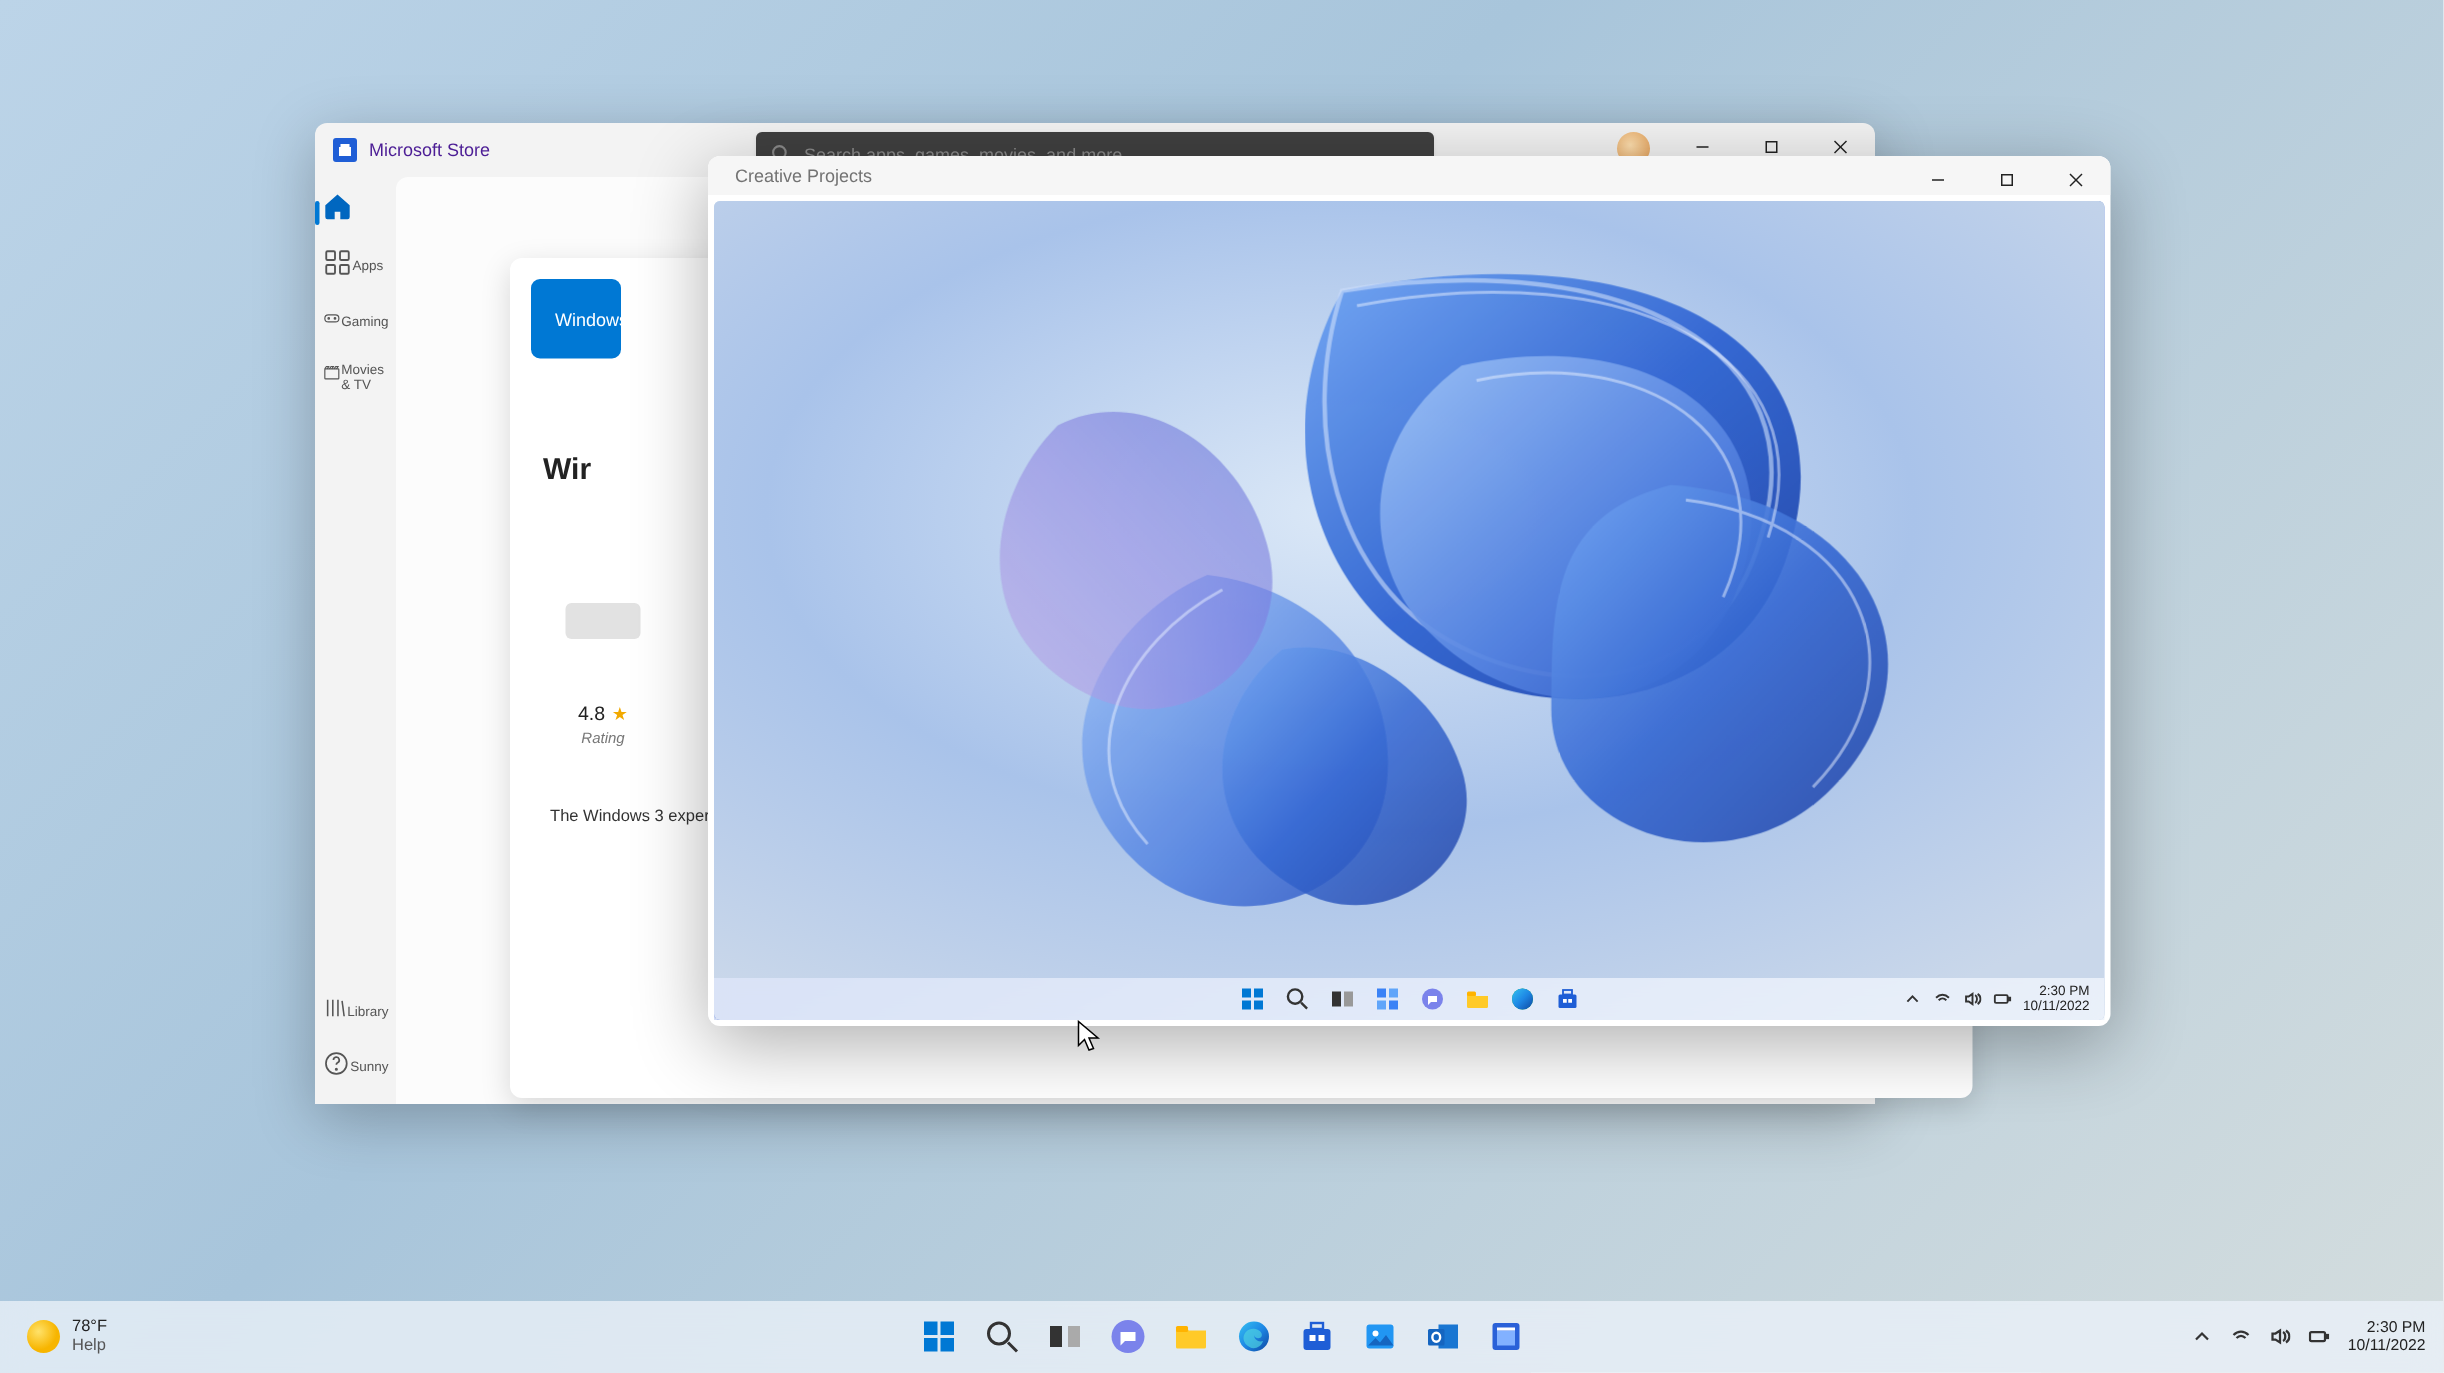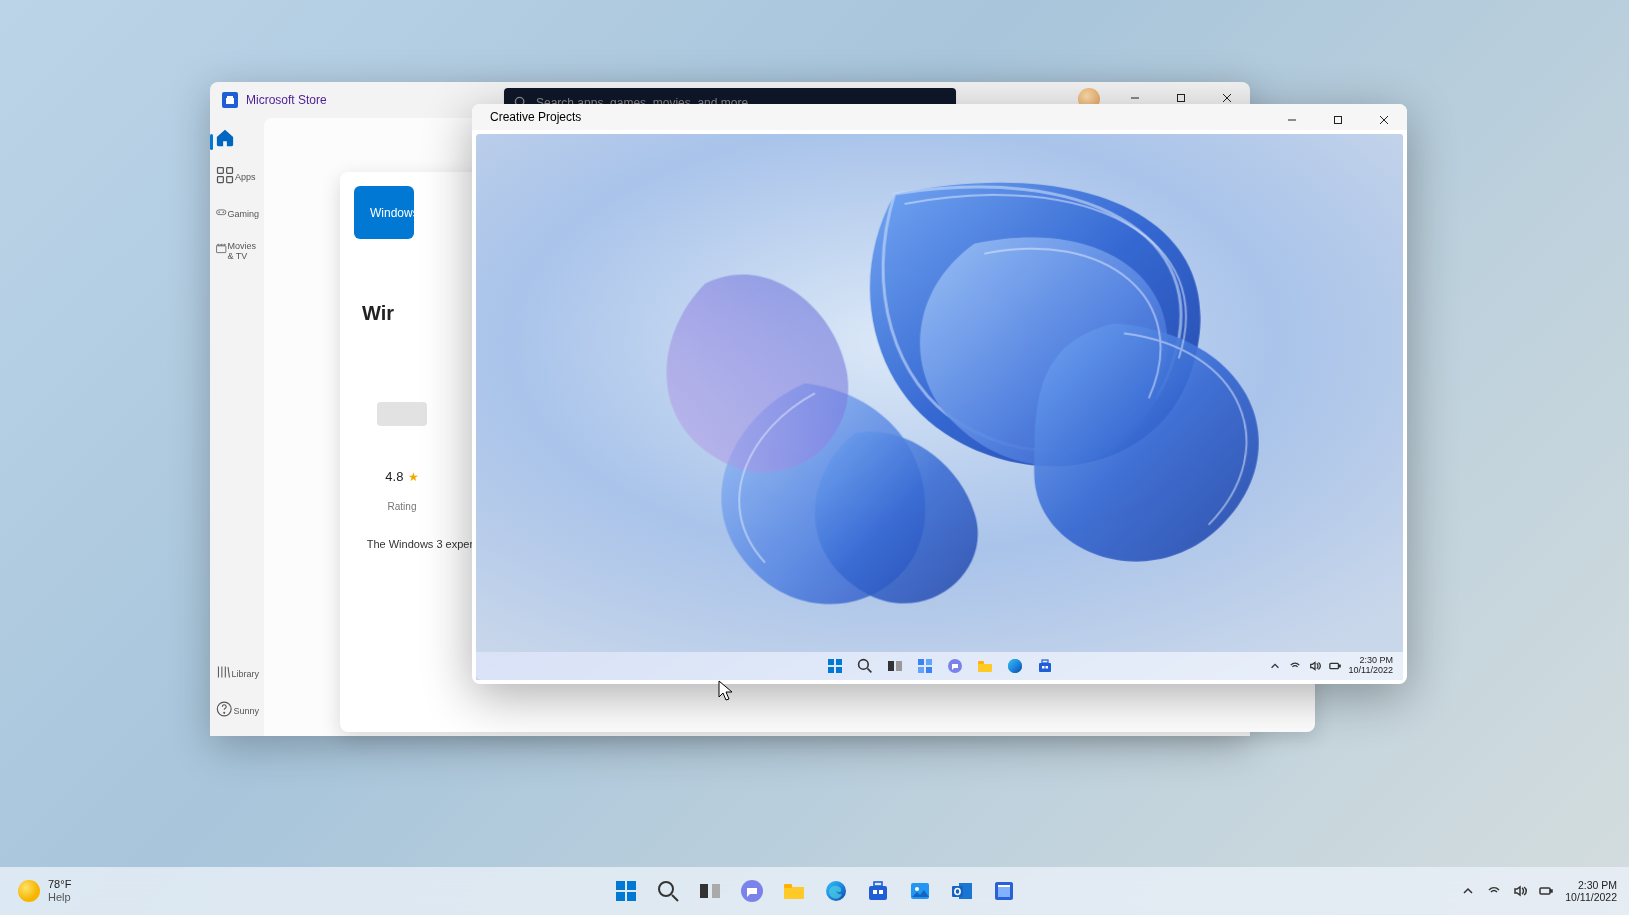--- a/index.html
+++ b/index.html
@@ -13,21 +13,21 @@
   position: absolute; left: 210px; top: 82px; width: 1040px; height: 654px;
   background: #f3f3f3; border-radius: 8px;
   box-shadow: 0 10px 40px rgba(0,0,0,.25);
 }
 .store-titlebar { height: 36px; display: flex; align-items: center; padding-left: 12px; }
 .store-icon { width: 16px; height: 16px; background: #1f5ed6; border-radius: 2px; margin-right: 8px; display:flex;align-items:center;justify-content:center; }
 .store-icon svg{width:10px;height:10px;fill:#fff;}
 .store-title { font-size: 12px; color: #4c1d95; flex: 0 0 auto; }
 .store-search {
   position:absolute; left:294px; top:6px; width:452px; height:30px;
-  background:#0f172a; border-radius:4px; display:flex; align-items:center;
+  background:#404040; border-radius:4px; display:flex; align-items:center;
   padding:0 10px; color:#8a8a8a; font-size:12px;
   box-shadow:0 1px 3px rgba(0,0,0,.08);
 }
 .store-search svg{width:14px;height:14px;margin-right:8px;stroke:#8a8a8a;fill:none;stroke-width:2;}
 .store-winctrls{position:absolute;right:0;top:0;display:flex;}
 .wc{width:46px;height:32px;display:flex;align-items:center;justify-content:center;cursor:pointer;}
 .wc svg{width:10px;height:10px;stroke:#222;fill:none;stroke-width:1;}
 .store-avatar{position:absolute;right:150px;top:6px;width:22px;height:22px;border-radius:50%;background:radial-gradient(circle at 40% 40%,#ffe0b0,#e29a50);}
 .store-sidebar{position:absolute;left:0;top:36px;width:54px;bottom:0;background:#f3f3f3;display:flex;flex-direction:column;align-items:center;padding-top:10px;border-top-left-radius:0;}
 .nav-item{width:44px;display:flex;flex-direction:row;align-items:center;margin-bottom:14px;color:#555;font-size:9px;cursor:pointer;}
@@ -37,32 +37,32 @@
 .nav-item.active svg{stroke:#0067c0;fill:#0067c0;}
 .nav-spacer{flex:1;}
 .store-content{position:absolute;left:54px;top:36px;right:0;bottom:0;background:#fcfcfc;border-radius:8px 0 0 0;padding:24px;}
 .store-inner{position:absolute;left:130px;top:90px;width:975px;height:560px;background:#fff;border-radius:8px;box-shadow:0 6px 20px rgba(0,0,0,.15);}
 .prod-tile{position:absolute;left:14px;top:14px;width:60px;height:53px;background:#0078d4;border-radius:6px;display:flex;align-items:center;padding-left:8px;}
 .prod-tile-ic{width:14px;height:14px;background:#fff;border-radius:2px;}
 .prod-name{position:absolute;left:22px;top:130px;font-size:20px;font-weight:600;color:#222;}
 .prod-rating{position:absolute;left:12px;top:295px;text-align:center;width:100px;}
 .prod-rating .val{font-size:13px;color:#222;}
 .prod-rating .star{color:#f2a900;font-size:12px;}
-.prod-rating .lab{font-size:10px;color:#777;margin-top:16px;}
+.prod-rating .lab{font-size:10px;color:#777;margin-top:2px;font-style:italic;}
 .prod-desc{position:absolute;left:-20px;top:365px;width:220px;font-size:11px;color:#333;text-align:center;line-height:1.4;}
 .store-gray-btn{position:absolute;left:37px;top:230px;width:50px;height:24px;background:#e2e2e2;border-radius:4px;}
 
 
 .cp-window{
   position:absolute; left:472px; top:104px; width:935px; height:580px;
   background:#fff; border-radius:8px;
   box-shadow:0 12px 50px rgba(0,0,0,.32);
   overflow:hidden;
 }
-.cp-titlebar{height:26px;display:flex;align-items:center;padding-left:18px;font-size:12px;color:#000000;background:#f6f6f6;}
+.cp-titlebar{height:26px;display:flex;align-items:center;padding-left:18px;font-size:12px;color:#737373;background:#f6f6f6;}
 .cp-winctrls{position:absolute;right:0;top:0;display:flex;}
 .cp-desktop{
   position:absolute;left:4px;right:4px;top:30px;bottom:4px;
   background: linear-gradient(155deg,#cfdff0 0%, #9fbce0 35%, #5c7ed8 55%, #8aa8e6 75%, #c5d5ec 100%);
   border-radius:4px; overflow:hidden; display:flex; flex-direction:column;
 }
 .bloom-wrap{flex:1;position:relative;overflow:hidden;}
 .bloom{position:absolute;inset:0;}
 .cp-taskbar{height:28px;background:rgba(240,245,252,.85);backdrop-filter:blur(6px);display:flex;align-items:center;justify-content:center;font-size:11px;}
 .cp-tb-center{display:flex;gap:12px;align-items:center;}

